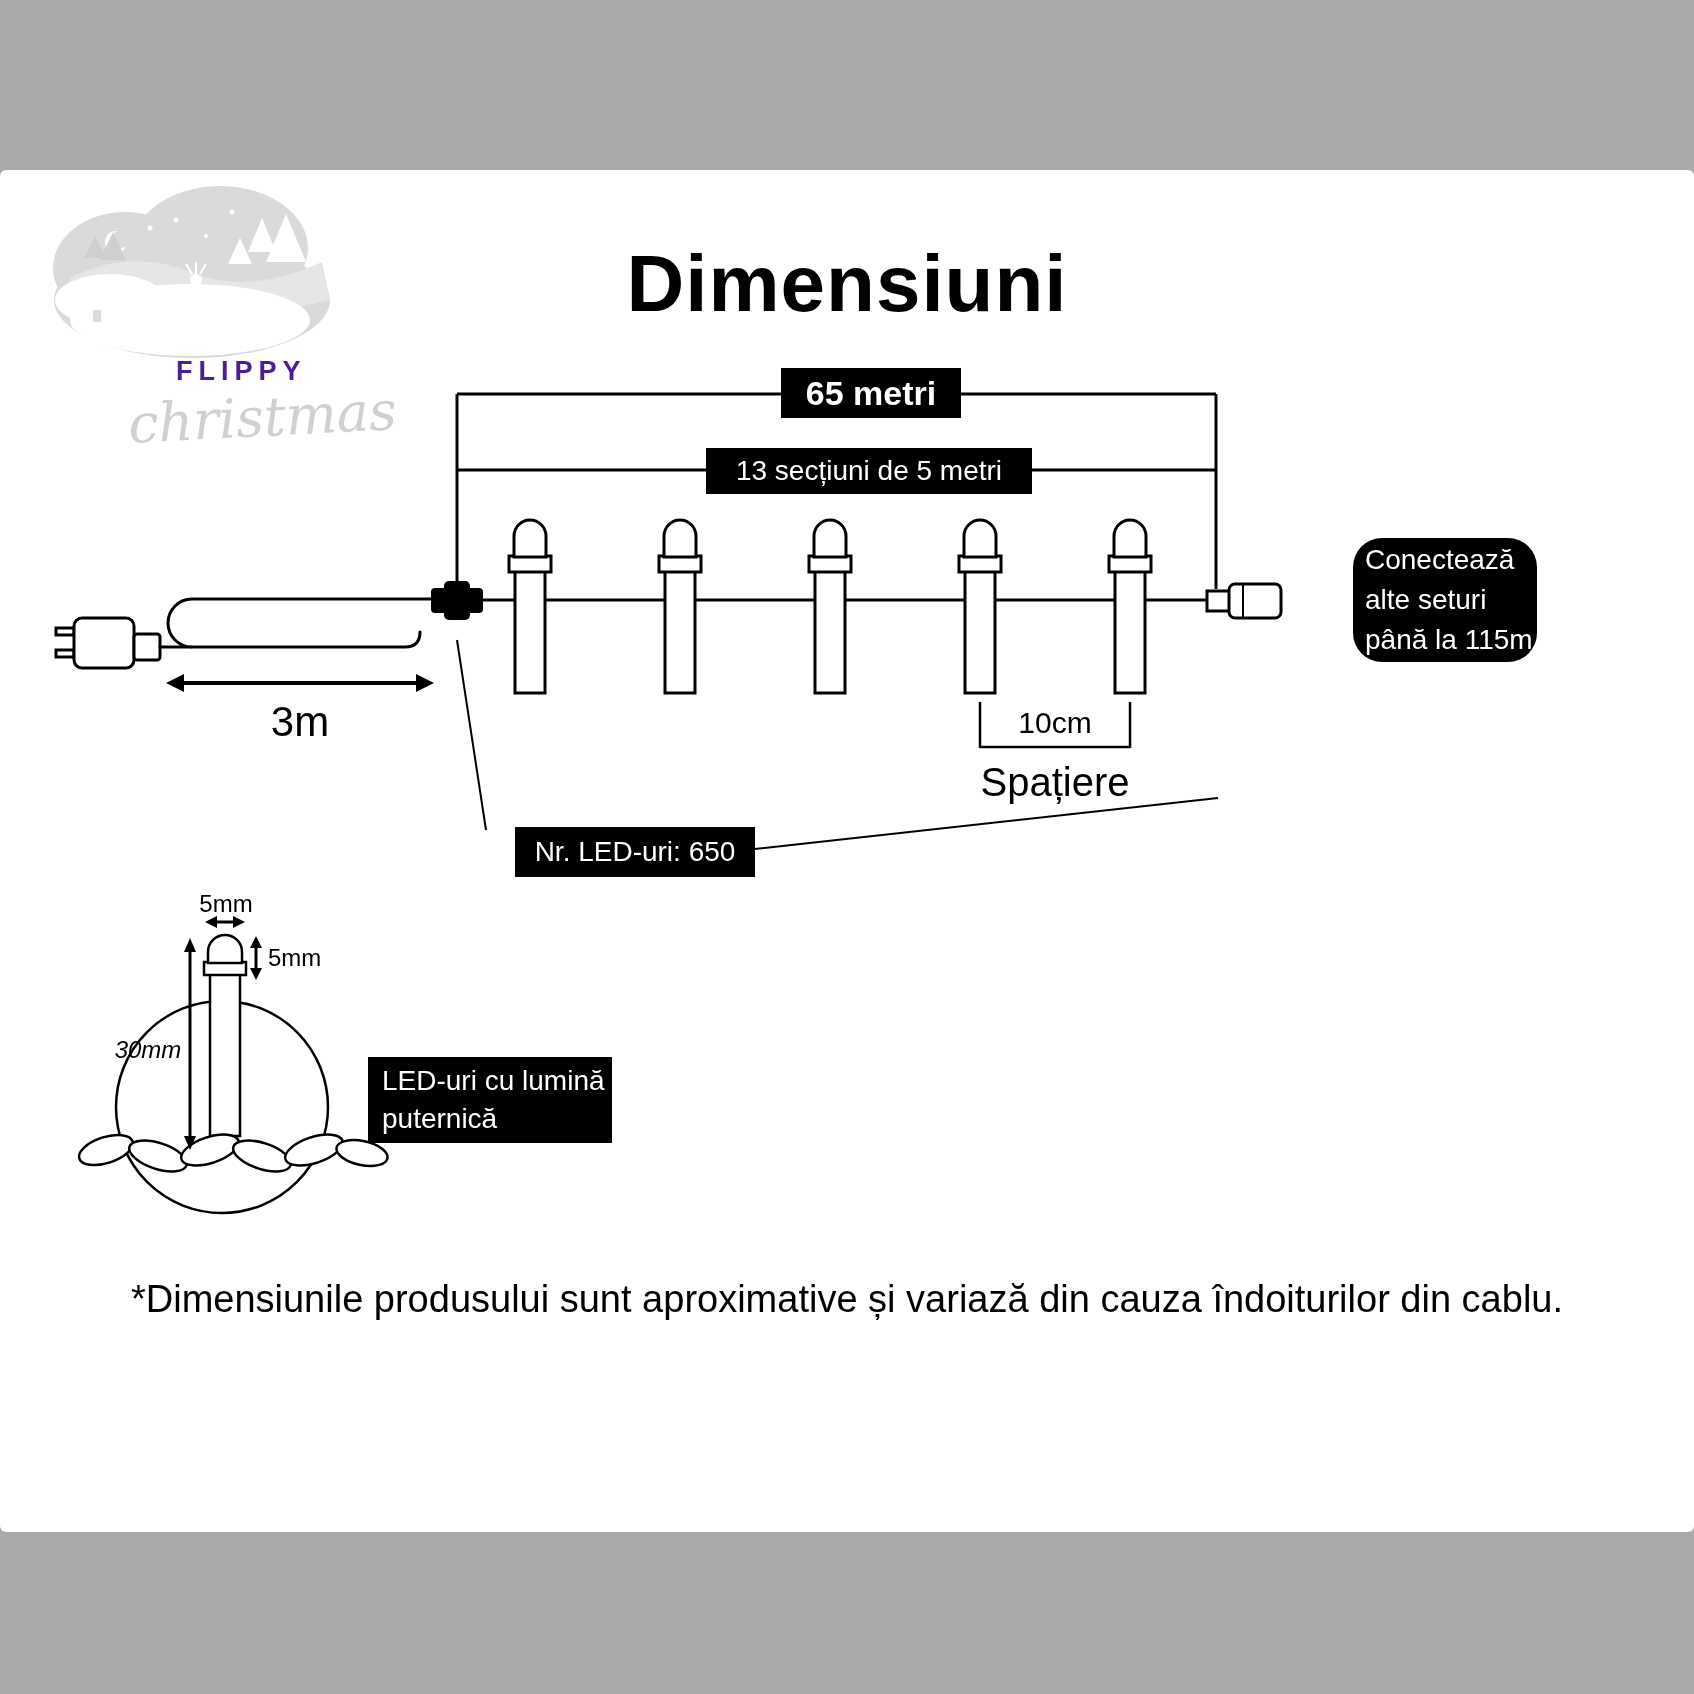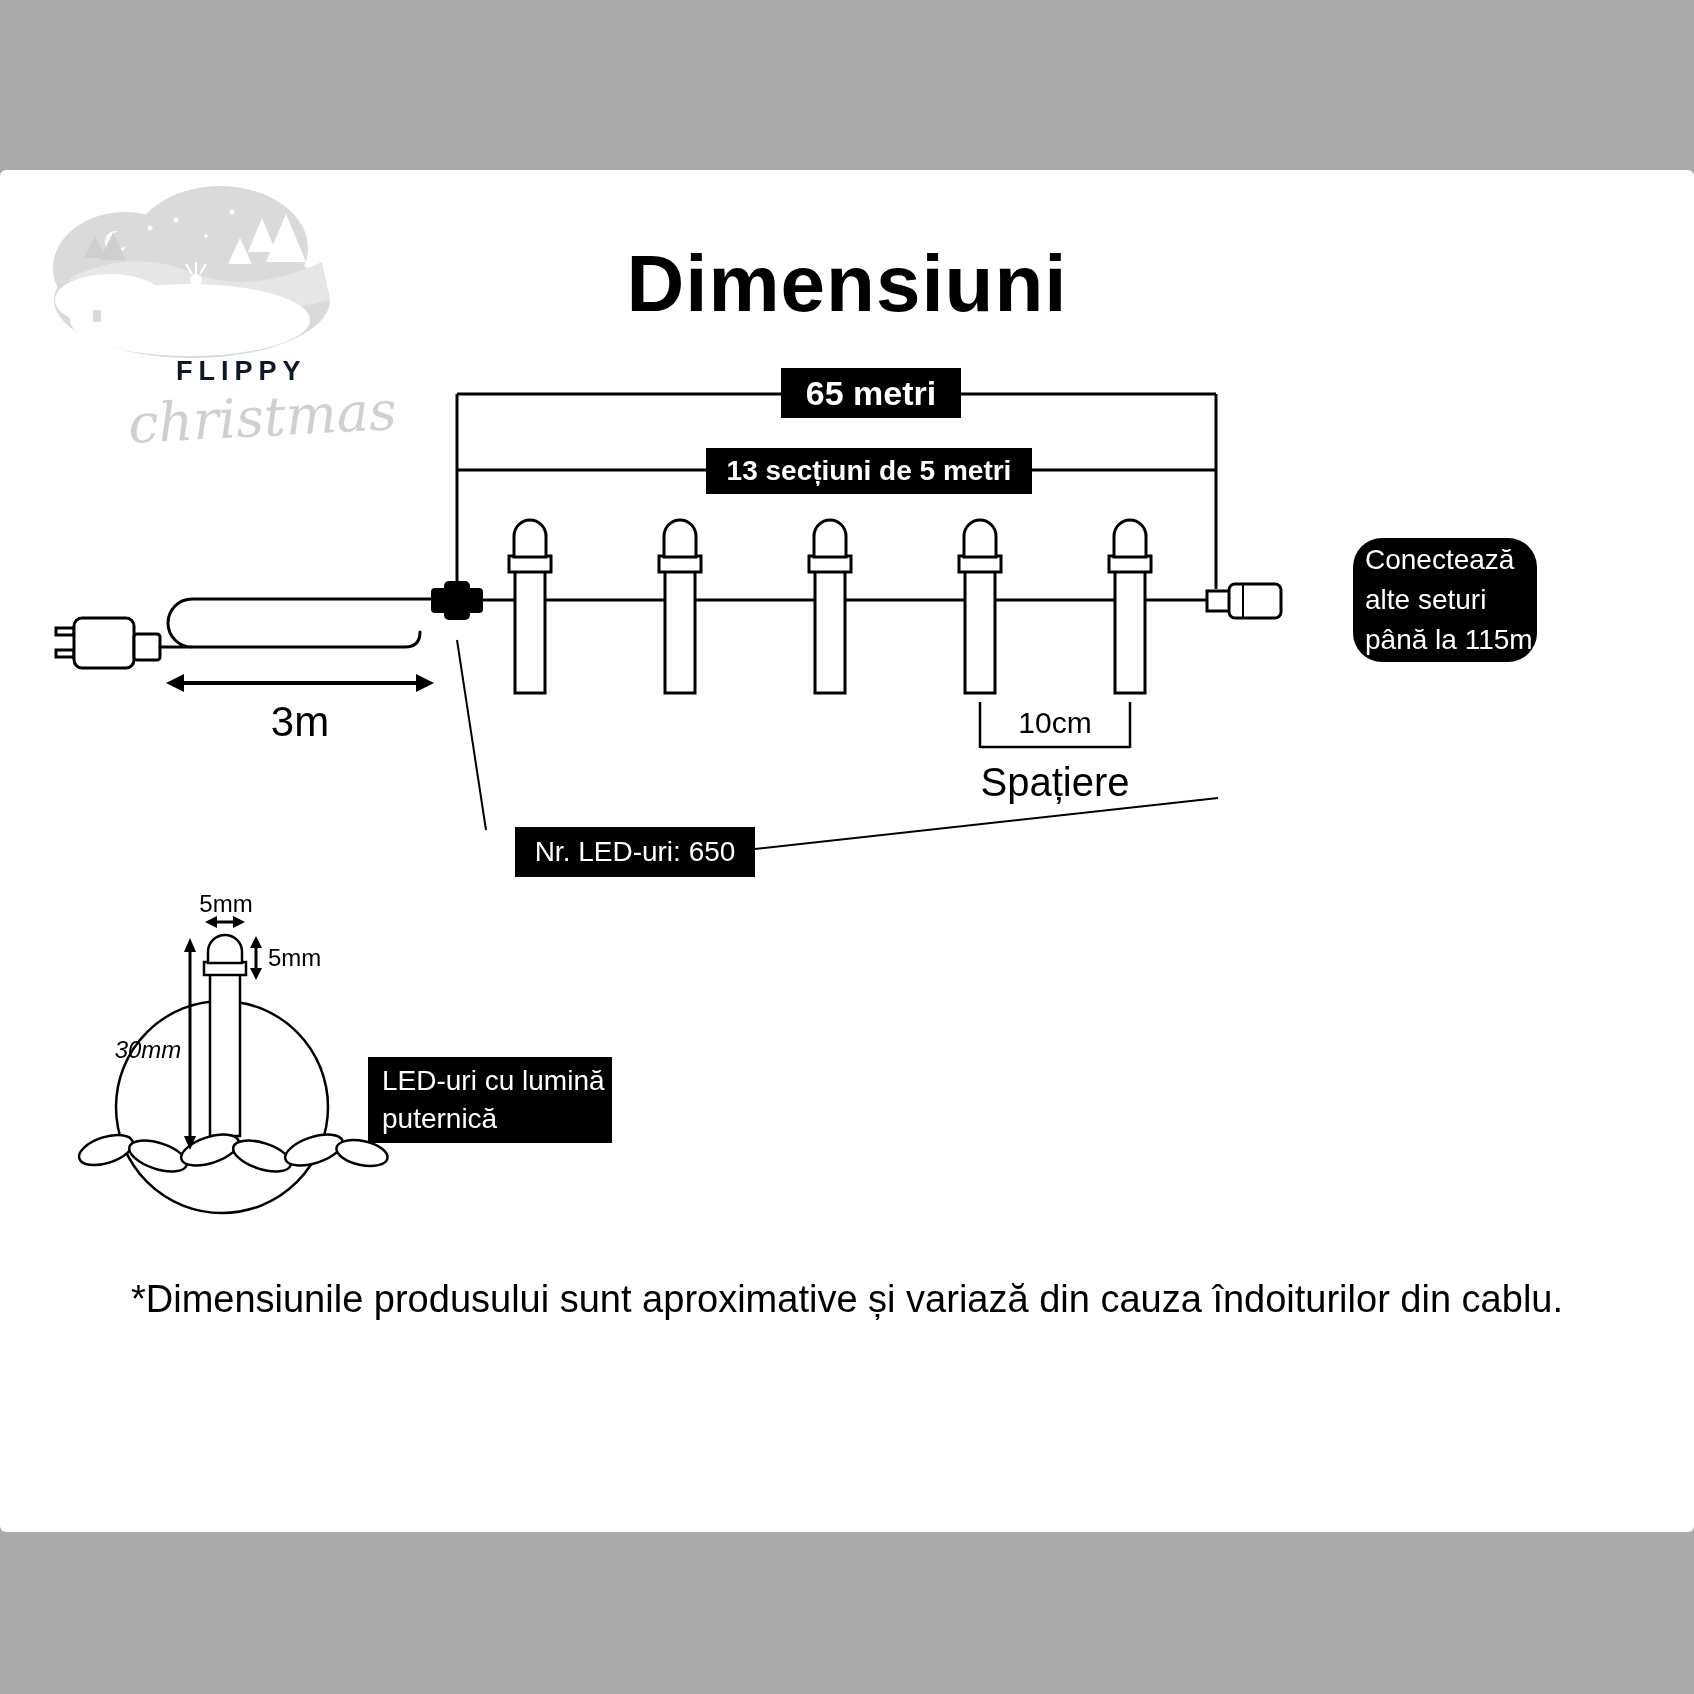--- a/index.html
+++ b/index.html
@@ -12,42 +12,42 @@
   .abs{position:absolute;}
   .title{
     left:0;top:238px;width:100%;text-align:center;
     font-size:80px;font-weight:700;letter-spacing:1px;
   }
   .blackbox{
     background:#000;color:#fff;display:flex;align-items:center;justify-content:center;
     box-sizing:border-box;text-align:center;margin-left:28px;
   }
   .box-total{left:753px;top:368px;width:180px;height:50px;font-size:34px;font-weight:700;}
-  .box-sections{left:678px;top:448px;width:326px;height:46px;font-size:28px;font-weight:700;}
+  .box-sections{left:678px;top:448px;width:326px;height:46px;font-size:28px;font-weight:400;}
   .box-connect{
     left:1325px;top:538px;width:184px;height:124px;font-size:28px;
     flex-direction:column;align-items:flex-start;justify-content:center;
     padding-left:12px;line-height:40px;text-align:left;border-radius:29px;
   }
   .box-count{left:487px;top:827px;width:240px;height:50px;font-size:28px;}
   .box-ledinfo{
     left:340px;top:1057px;width:244px;height:86px;font-size:28px;
     flex-direction:column;align-items:flex-start;justify-content:center;
     padding-left:14px;line-height:38px;text-align:left;
   }
   .label-3m{left:250px;top:698px;width:100px;text-align:center;font-size:42px;}
   .label-10cm{left:1005px;top:706px;width:100px;text-align:center;font-size:30px;}
   .label-spatiere{left:945px;top:760px;width:220px;text-align:center;font-size:40px;}
   .label-marimea{left:85px;top:848px;font-size:40px;white-space:nowrap;}
   .label-5mm-w{left:188px;top:890px;width:76px;text-align:center;font-size:24px;}
   .label-5mm-h{left:268px;top:944px;font-size:24px;}
   .label-30mm{left:112px;top:1036px;width:72px;text-align:center;font-size:24px;font-style:italic;}
   .footnote{left:0;top:1278px;width:100%;text-align:center;font-size:38px;}
   .logo-brand{
-    left:176px;top:356px;font-size:27px;font-weight:600;letter-spacing:6px;color:#0f172a;
+    left:176px;top:356px;font-size:27px;font-weight:600;letter-spacing:6px;color:#4c1d95;
   }
   .logo-script{
     left:128px;top:386px;font-size:54px;color:#d0d0d0;
     font-family:"DejaVu Serif",serif;font-style:italic;transform:rotate(-3deg);
   }
 </style>
 </head>
 <body>
 
 <div class="stage">

